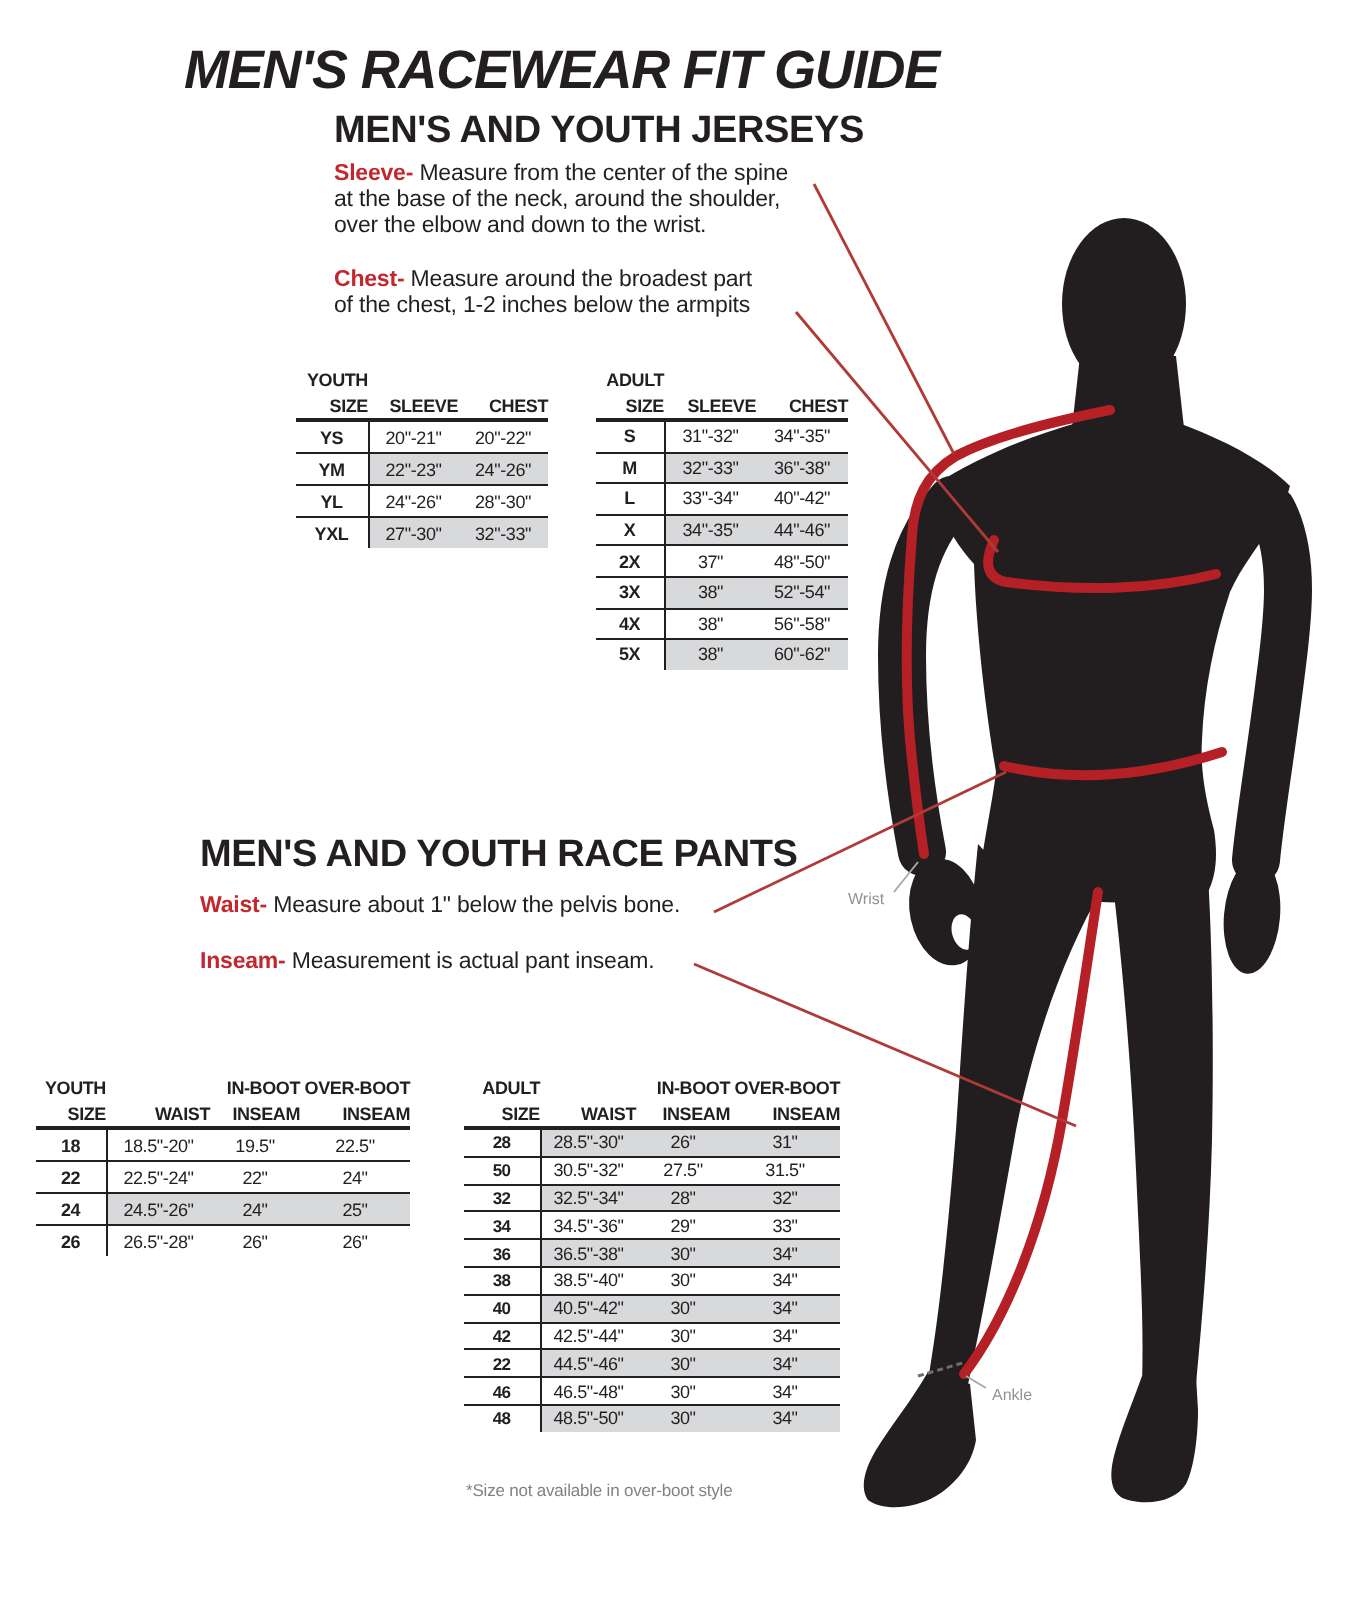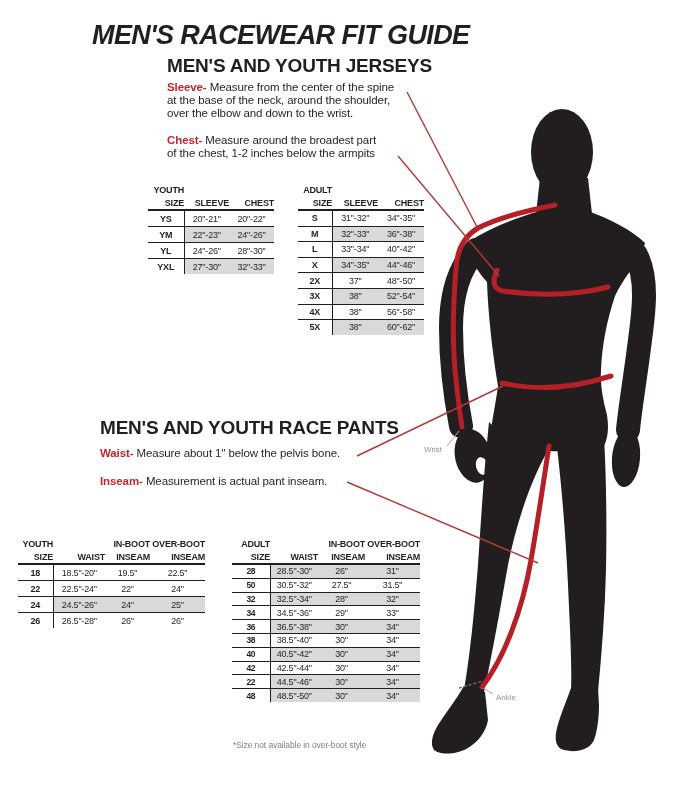--- a/index.html
+++ b/index.html
@@ -376,20 +376,26 @@
           <td>42.5"-44"</td>
           <td>30"</td>
           <td>34"</td>
         </tr>
         <tr class="shaded">
           <td class="size">22</td>
           <td>44.5"-46"</td>
           <td>30"</td>
           <td>34"</td>
         </tr>
+        <tr>
+          <td class="size">46</td>
+          <td>46.5"-48"</td>
+          <td>30"</td>
+          <td>34"</td>
+        </tr>
         <tr class="shaded">
           <td class="size">48</td>
           <td>48.5"-50"</td>
           <td>30"</td>
           <td>34"</td>
         </tr>
       </tbody>
     </table>
 
   <div class="abs footnote">*Size not available in over-boot style</div>

